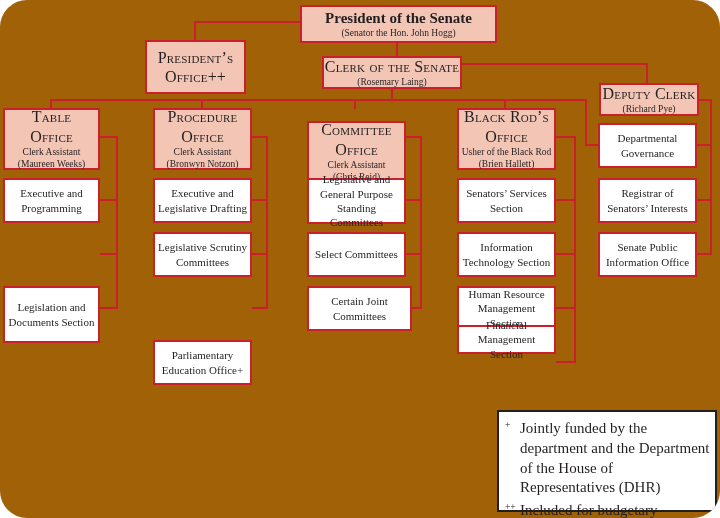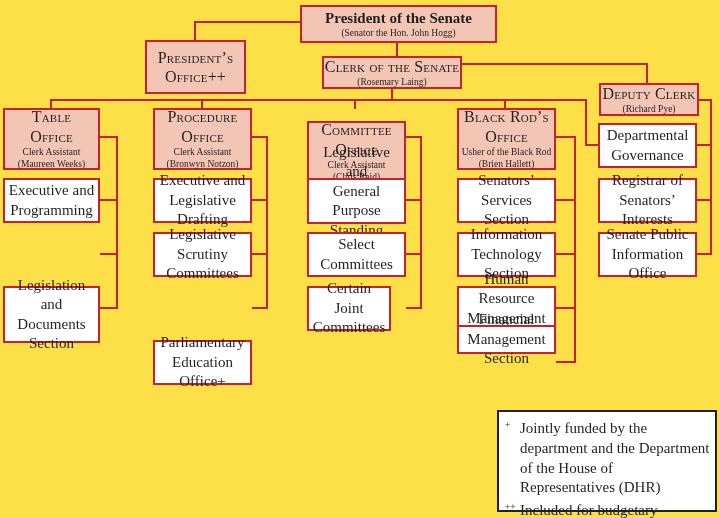--- a/index.html
+++ b/index.html
@@ -1,29 +1,29 @@
 <!DOCTYPE html>
 <html><head>
 <meta charset="utf-8">
 <style>
   html,body{margin:0;padding:0;background:#ffffff;}
   #canvas{
-    position:relative;width:720px;height:518px;background:#fde047;overflow:hidden;
-    font-family:"Liberation Serif","DejaVu Serif",serif;color:#231f20;
+    position:relative;width:720px;height:518px;background:#a16207;overflow:hidden;
+    font-family:"Liberation Serif","DejaVu Serif",serif;color:#231f20;border-radius:27px;
   }
   .node{
     position:absolute;box-sizing:border-box;border:2px solid #c9202b;
     display:flex;flex-direction:column;align-items:center;justify-content:center;
     text-align:center;background:#ffffff;
   }
   .pink{background:#f2c5b5;}
   .caps{font-variant:small-caps;font-size:16px;line-height:1.2;white-space:pre-line;letter-spacing:.2px;}
   .big-title{font-weight:bold;font-size:15px;line-height:1.2;}
   .sub{font-size:9.5px;line-height:1.3;white-space:pre-line;}
-  .body-txt{font-size:15px;line-height:1.3;white-space:pre-line;padding:0 2px;}
+  .body-txt{font-size:11px;line-height:1.3;white-space:pre-line;padding:0 2px;}
   .ln{position:absolute;background:#c9202b;}
   .v{width:2px;}
   .h{height:2px;}
   #legend{
     position:absolute;left:497px;top:410px;width:220px;height:102px;box-sizing:border-box;
     border:2px solid #231f20;background:#ffffff;padding:7px 5px 4px 6px;
   }
   .legend-row{display:flex;margin-bottom:3px;}
   .legend-marker{flex:0 0 15px;font-size:9.5px;line-height:1.32;}
   .legend-text{flex:1;font-size:15px;line-height:1.32;}
@@ -145,21 +145,21 @@
   </div>
 
   <div class="node" style="left:307px;top:178px;width:99px;height:46px">
     <div class="body-txt">Legislative and
 General Purpose
 Standing Committees</div>
   </div>
   <div class="node" style="left:307px;top:232px;width:99px;height:45px">
     <div class="body-txt">Select Committees</div>
   </div>
-  <div class="node" style="left:307px;top:286px;width:84px;height:45px">
+  <div class="node" style="left:307px;top:286px;width:105px;height:45px">
     <div class="body-txt">Certain Joint
 Committees</div>
   </div>
 
   <div class="node" style="left:457px;top:178px;width:99px;height:45px">
     <div class="body-txt">Senators’ Services
 Section</div>
   </div>
   <div class="node" style="left:457px;top:232px;width:99px;height:45px">
     <div class="body-txt">Information

